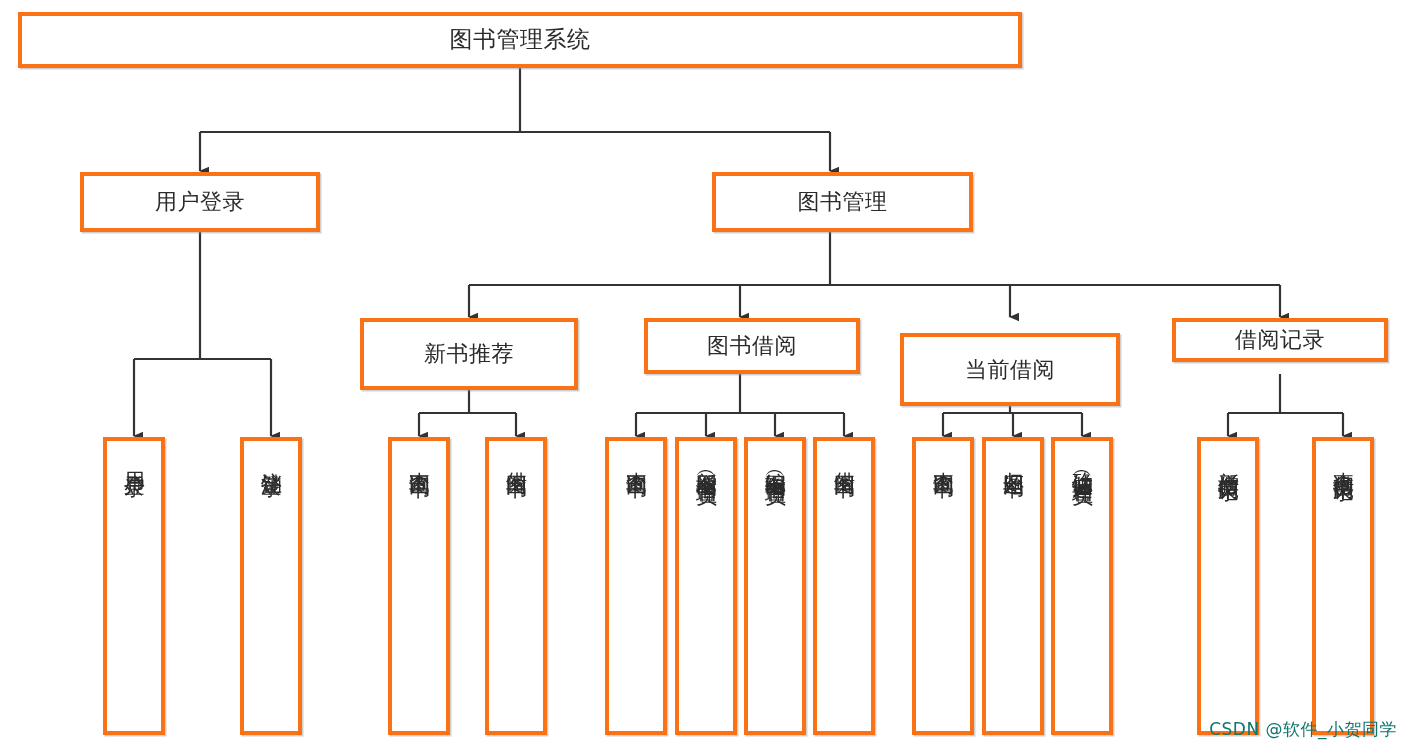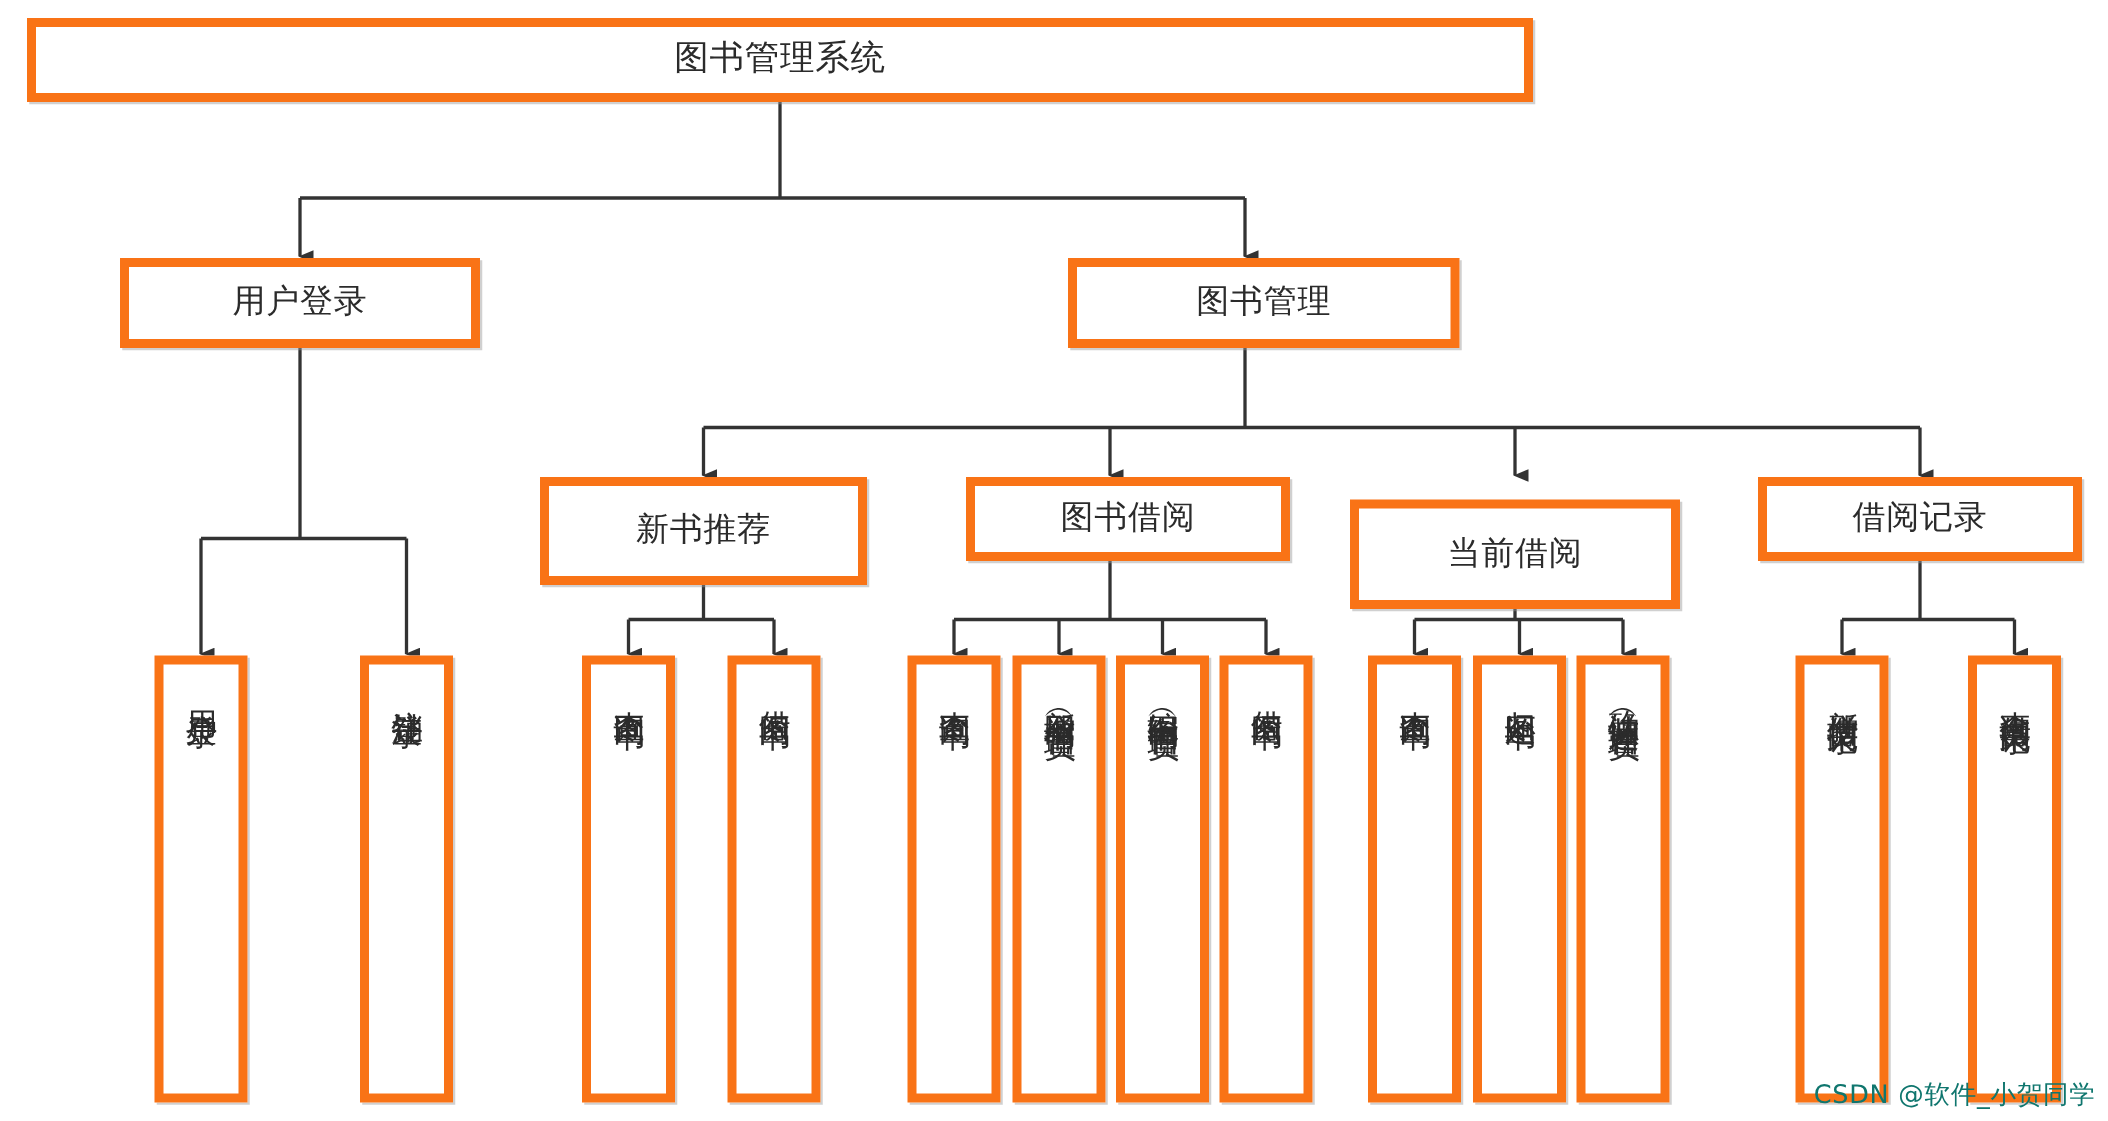--- a/index.html
+++ b/index.html
@@ -22,21 +22,21 @@
     position: absolute;
     left: 0;
     top: 0;
     width: 1405px;
     height: 747px;
     pointer-events: none;
   }
   .node {
     position: absolute;
     box-sizing: border-box;
-    border: 6px solid #f97316;
+    border: 4px solid #f97316;
     background: #ffffff;
     display: flex;
     align-items: center;
     justify-content: center;
     color: #2b2b2b;
     box-shadow: 1.5px 1.5px 0 0 rgba(150,150,150,0.45);
   }
   .node .label {
     display: block;
     text-align: center;
@@ -132,21 +132,21 @@
       </div>
       <div class="node horizontal" style="left: 360px; top: 318px; width: 218px; height: 72px;">
         <span class="label">新书推荐</span>
       </div>
       <div class="node horizontal" style="left: 644px; top: 318px; width: 216px; height: 56px;">
         <span class="label">图书借阅</span>
       </div>
       <div class="node horizontal" style="left: 900px; top: 333px; width: 220px; height: 73px;">
         <span class="label">当前借阅</span>
       </div>
-      <div class="node horizontal" style="left: 1172px; top: 318px; width: 216px; height: 56px;">
+      <div class="node horizontal" style="left: 1172px; top: 318px; width: 216px; height: 44px;">
         <span class="label">借阅记录</span>
       </div>
       <div class="node vertical" style="left: 103px; top: 437px; width: 62px; height: 298px;">
         <span class="label">用户登录</span>
       </div>
       <div class="node vertical" style="left: 240px; top: 437px; width: 62px; height: 298px;">
         <span class="label">注销登录</span>
       </div>
       <div class="node vertical" style="left: 388px; top: 437px; width: 62px; height: 298px;">
         <span class="label">查询图书</span>

